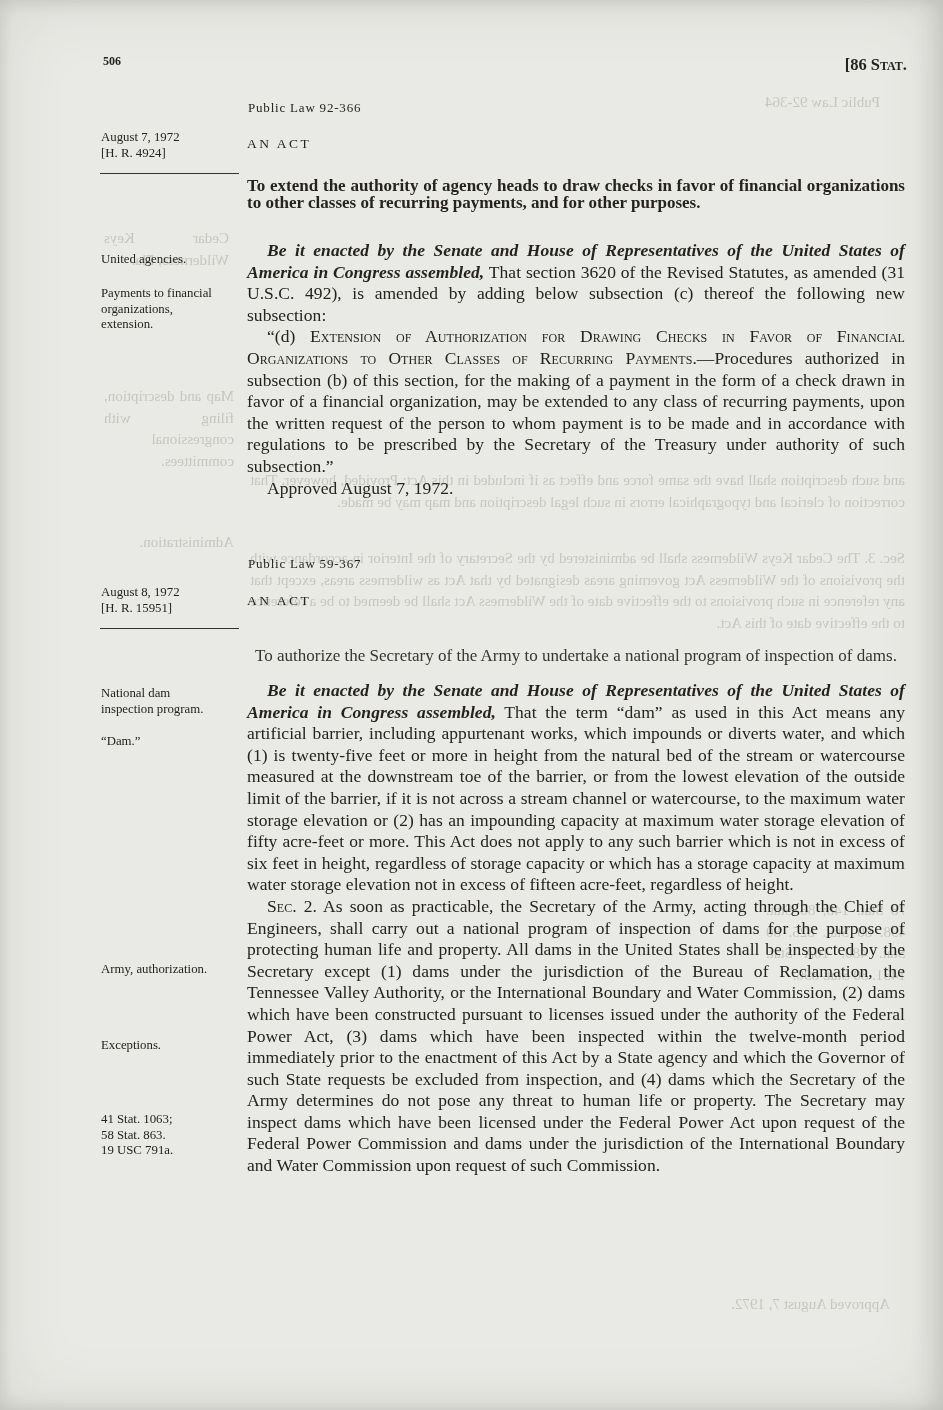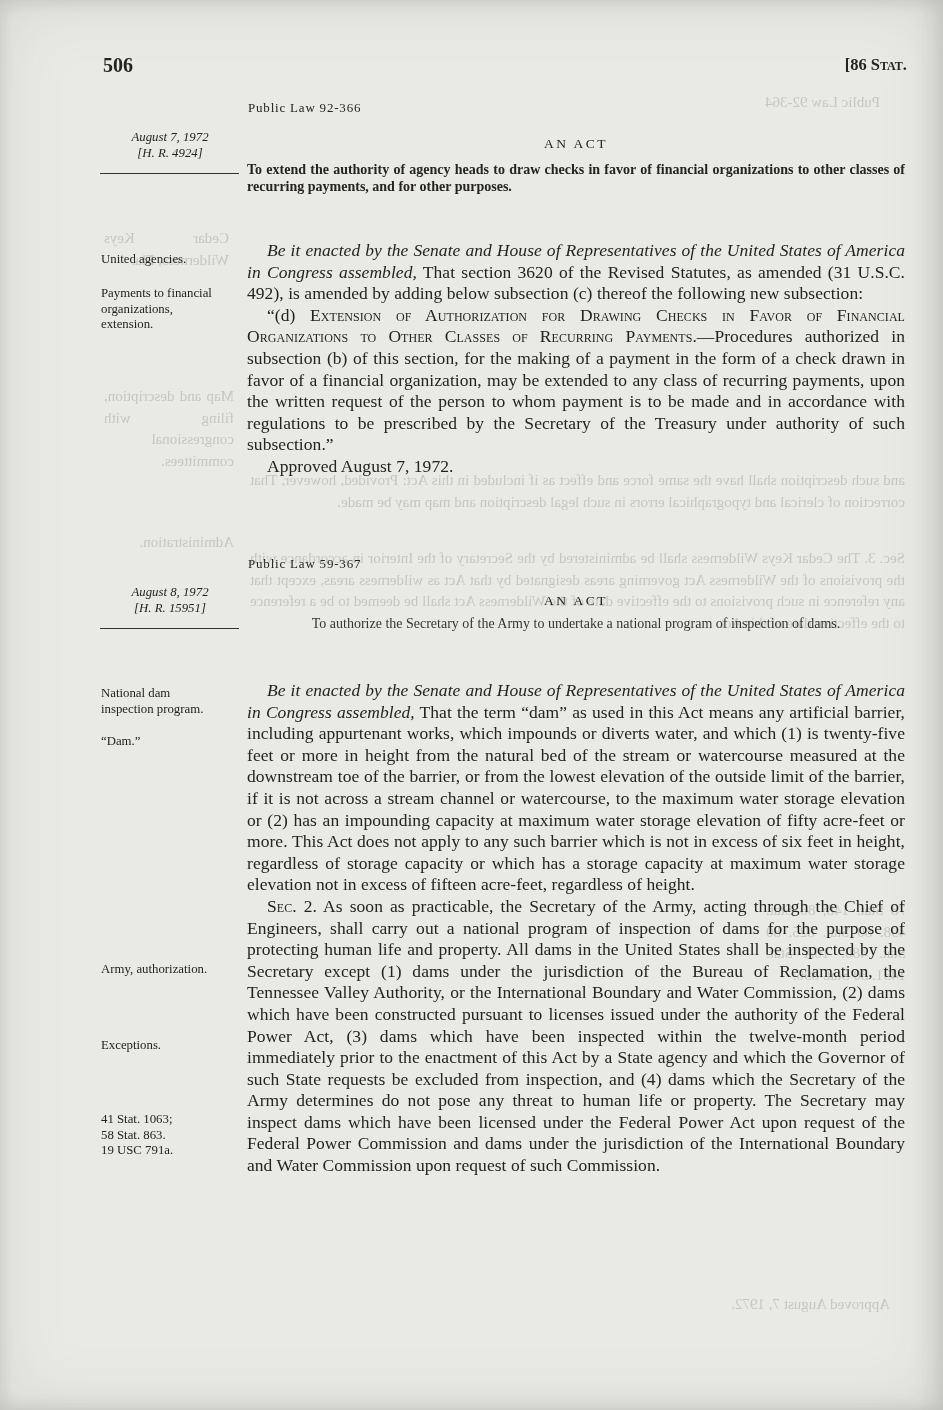--- a/index.html
+++ b/index.html
@@ -26,58 +26,58 @@
     opacity: 0.55;
     font-size: 15px;
     line-height: 21.5px;
     text-align: justify;
     filter: blur(0.55px);
     pointer-events: none;
   }
   .mir { transform: scaleX(-1); }
 
   .sc { font-variant: small-caps; }
-  .it { font-style: italic; }
+  .it { font-style: italic; font-weight: bold; }
 
   
-  .pageno  { position: absolute; left: 103px; top: 54px; font-weight: bold; font-size: 20px; }
+  .pageno  { position: absolute; left: 103px; top: 54px; font-weight: bold; font-size: 12px; }
   .runhead { position: absolute; left: 247px; top: 55px; width: 658px; text-align: center; font-weight: bold; font-size: 16.5px; letter-spacing: 0.4px; }
   .statref { position: absolute; right: 36px; top: 55px; font-weight: bold; font-size: 16.5px; }
 
   
   .law-heading {
     position: absolute; left: 248px; margin: 0;
     font-size: 13px; font-weight: normal; letter-spacing: 0.8px;
   }
   .anact {
-    position: absolute; left: 247px; width: 658px; text-align: center;
+    position: absolute; left: 247px; width: 658px; text-align: left;
     font-size: 13.5px; letter-spacing: 2.5px;
   }
   .preamble {
     position: absolute; left: 247px; width: 658px;
-    font-size: 14px; line-height: 17px; text-align: justify;
+    font-size: 17px; line-height: 17px; text-align: justify; margin-top: 16px;
   }
   .preamble.bold { font-weight: bold; }
   .preamble.center-last { text-align-last: center; color: #38342e; }
 
   
   .body-col {
     position: absolute; left: 247px; width: 658px;
     font-size: 17.5px; line-height: 21.6px; text-align: justify;
     letter-spacing: 0.05px;
   }
   .par { margin: 0; text-indent: 20px; }
   .approved { text-align: left; }
 
   
   .mnote {
     position: absolute; left: 101px; width: 124px;
     font-size: 12.8px; line-height: 15.5px;
   }
-  .mdate { width: 138px; text-align: center; font-style: italic; }
+  .mdate { width: 138px; text-align: left; }
   .mrule { position: absolute; left: 100px; width: 139px; border-top: 1.6px solid #35322c; }
 </style>
 </head>
 <body>
 
 <div class="page">
 
   <div class="bt-layer">
       <div class="bt mir" style="left: 600px; top: 92px; width: 280px;">Public Law 92-364</div>
       <div class="bt mir" style="left: 104px; top: 228px; width: 125px;">Cedar Keys Wilderness, Fla.</div>
@@ -107,21 +107,21 @@
     <div class="mnote" style="top:286px">Payments to financial organizations, extension.</div>
 
     <div class="body-col" style="top:240px">
       <p class="par"><span class="it">Be it enacted by the Senate and House of Representatives of the United States of America in Congress assembled,</span><span> That section 3620 of the Revised Statutes, as amended (31 U.S.C. 492), is amended by adding below subsection (c) thereof the following new subsection:</span></p>
       <p class="par"><span>“(d) </span><span class="sc">Extension of Authorization for Drawing Checks in Favor of Financial Organizations to Other Classes of Recurring Payments.—</span><span>Procedures authorized in subsection (b) of this section, for the making of a payment in the form of a check drawn in favor of a financial organization, may be extended to any class of recurring payments, upon the written request of the person to whom payment is to be made and in accordance with regulations to be prescribed by the Secretary of the Treasury under authority of such subsection.”</span></p>
       <p class="par approved">Approved August 7, 1972.</p>
     </div>
 
     <h2 class="law-heading" style="top:556px">Public Law 59-367</h2>
     <div class="anact" style="top:593px">AN ACT</div>
-    <div class="preamble center-last" style="top:615px">To authorize the Secretary of the Army to undertake a national program of inspection of dams.</div>
+    <div class="preamble center-last" style="top:631px">To authorize the Secretary of the Army to undertake a national program of inspection of dams.</div>
 
     <div class="mnote mdate" style="top:585px">
       <div>August 8, 1972</div>
       <div>[H. R. 15951]</div>
     </div>
     <div class="mrule" style="top:628px"></div>
     <div class="mnote" style="top:686px">National dam inspection program.</div>
     <div class="mnote" style="top:734px">“Dam.”</div>
     <div class="mnote" style="top:962px">Army, authorization.</div>
     <div class="mnote" style="top:1038px">Exceptions.</div>

